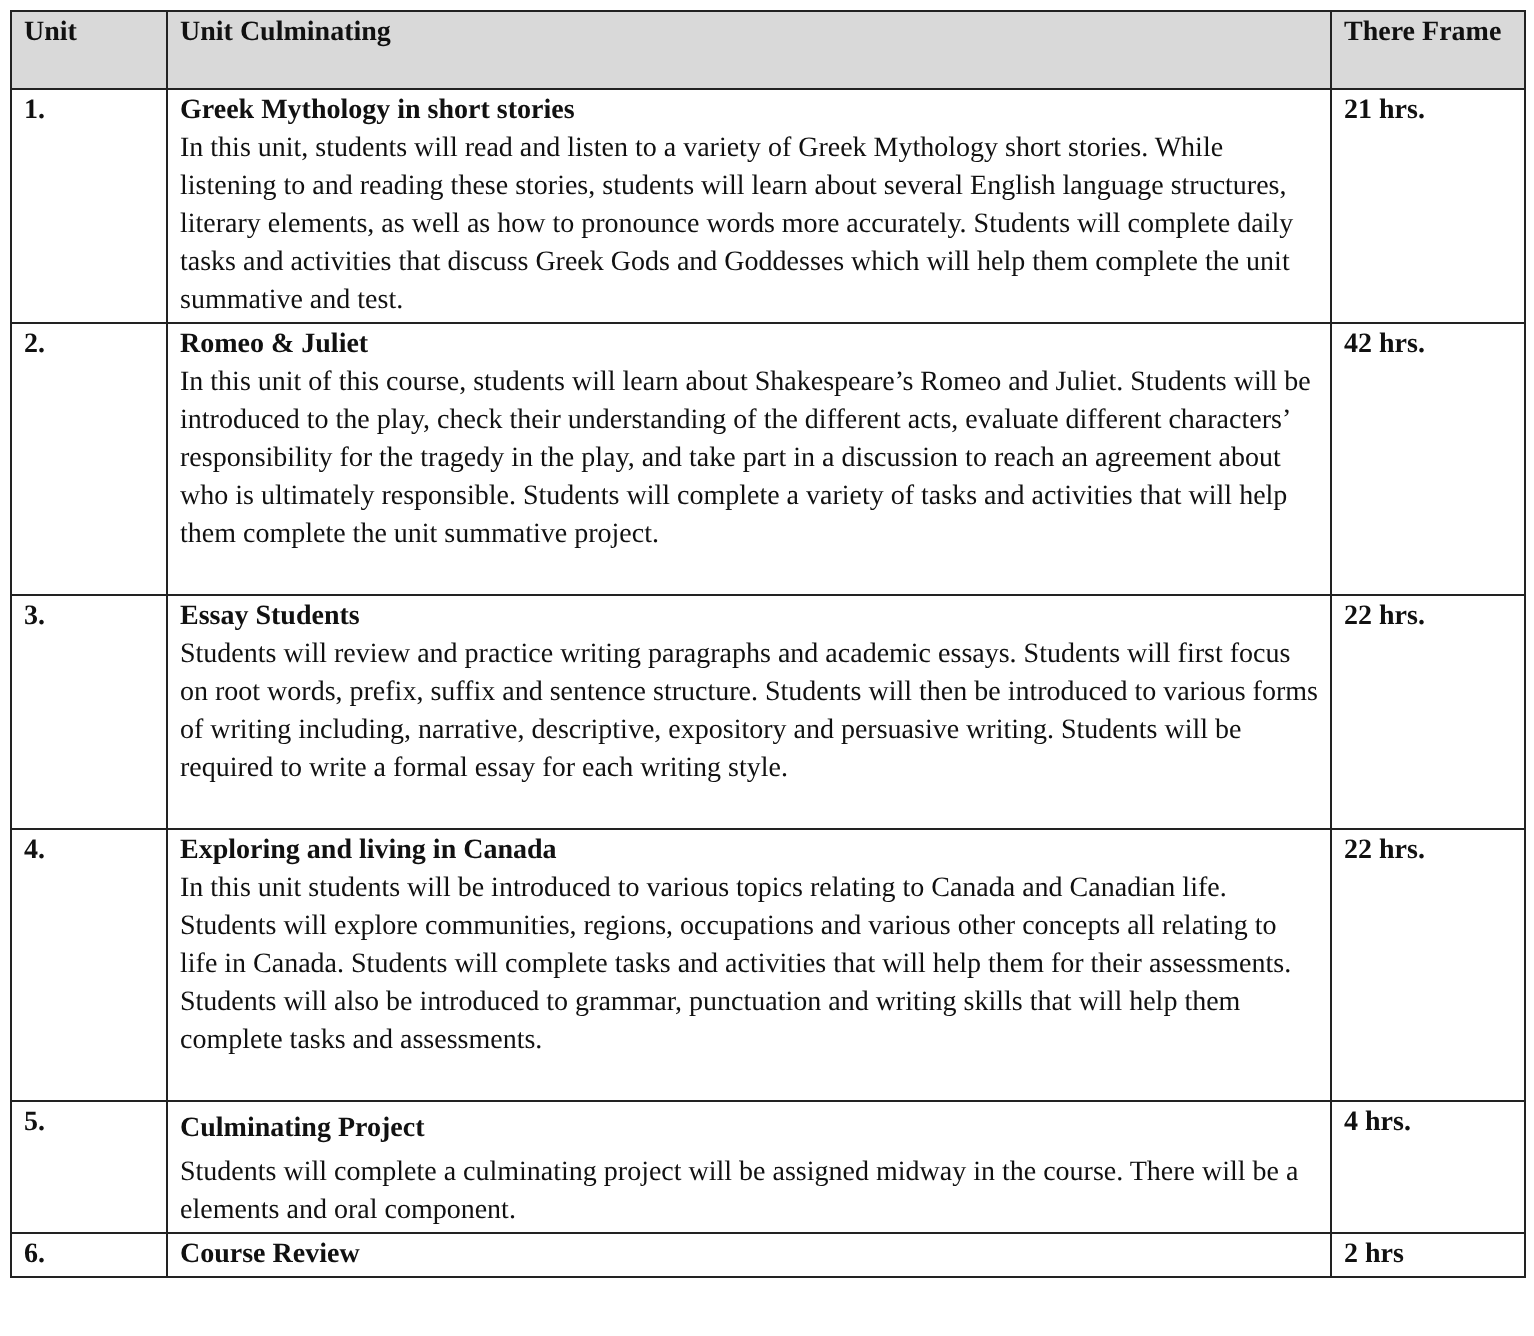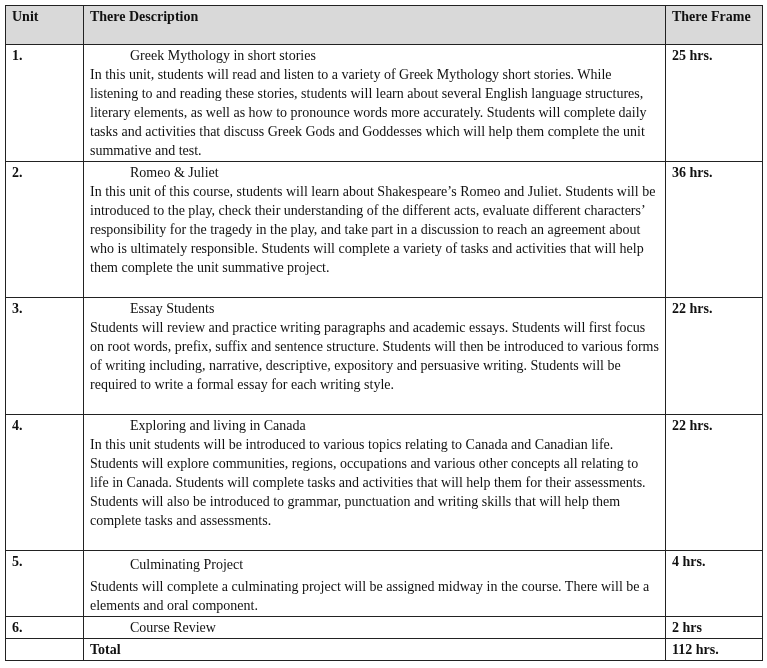--- a/index.html
+++ b/index.html
@@ -12,54 +12,54 @@
   th { background: #d9d9d9; font-weight: bold; }
   .b { font-weight: bold; }
   tr.hdr th { height: 36px; }
   tr.r1 td { height: 114px; }
   tr.r2 td { height: 133px; }
   tr.r3 td { height: 114px; }
   tr.r4 td { height: 133px; }
   tr.r5 td { height: 52px; }
   tr.r5 .title { display:block; margin-top:3px; margin-bottom:3px; }
   tr.r6 td, tr.r7 td { height: 17px; }
-  .title { display: block; font-weight: normal; margin-left: 40px; }
+  .title { display: block; font-weight: bold; }
 </style>
 </head>
 <body>
 
 <table>
   <colgroup>
       <col class="c1">
       <col class="c2">
       <col class="c3">
     </colgroup>
   <tbody>
       <tr class="hdr">
     <th>Unit</th>
-    <th>There Description</th>
+    <th>Unit Culminating</th>
     <th>There Frame</th>
   </tr>
 
   <tr class="r1">
     <td class="b">1.</td>
     <td>
       <span class="title">Greek Mythology in short stories</span>
       <span>In this unit, students will read and listen to a variety of Greek Mythology short stories. While listening to and reading these stories, students will learn about several English language structures, literary elements, as well as how to pronounce words more accurately. Students will complete daily tasks and activities that discuss Greek Gods and Goddesses which will help them complete the unit summative and test.</span>
     </td>
-    <td class="b">25 hrs.</td>
+    <td class="b">21 hrs.</td>
   </tr>
 
   <tr class="r2">
     <td class="b">2.</td>
     <td>
       <span class="title">Romeo &amp; Juliet</span>
       <span>In this unit of this course, students will learn about Shakespeare’s Romeo and Juliet. Students will be introduced to the play, check their understanding of the different acts, evaluate different characters’ responsibility for the tragedy in the play, and take part in a discussion to reach an agreement about who is ultimately responsible. Students will complete a variety of tasks and activities that will help them complete the unit summative project.</span>
     </td>
-    <td class="b">36 hrs.</td>
+    <td class="b">42 hrs.</td>
   </tr>
 
   <tr class="r3">
     <td class="b">3.</td>
     <td>
       <span class="title">Essay Students</span>
       <span>Students will review and practice writing paragraphs and academic essays. Students will first focus on root words, prefix, suffix and sentence structure. Students will then be introduced to various forms of writing including, narrative, descriptive, expository and persuasive writing. Students will be required to write a formal essay for each writing style.</span>
     </td>
     <td class="b">22 hrs.</td>
   </tr>
@@ -83,19 +83,14 @@
   </tr>
 
   <tr class="r6">
     <td class="b">6.</td>
     <td>
       <span class="title">Course Review</span>
     </td>
     <td class="b">2 hrs</td>
   </tr>
 
-  <tr class="r7">
-    <td></td>
-    <td class="b">Total</td>
-    <td class="b">112 hrs.</td>
-  </tr>
 </tbody>
   </table>
 
 </body></html>

